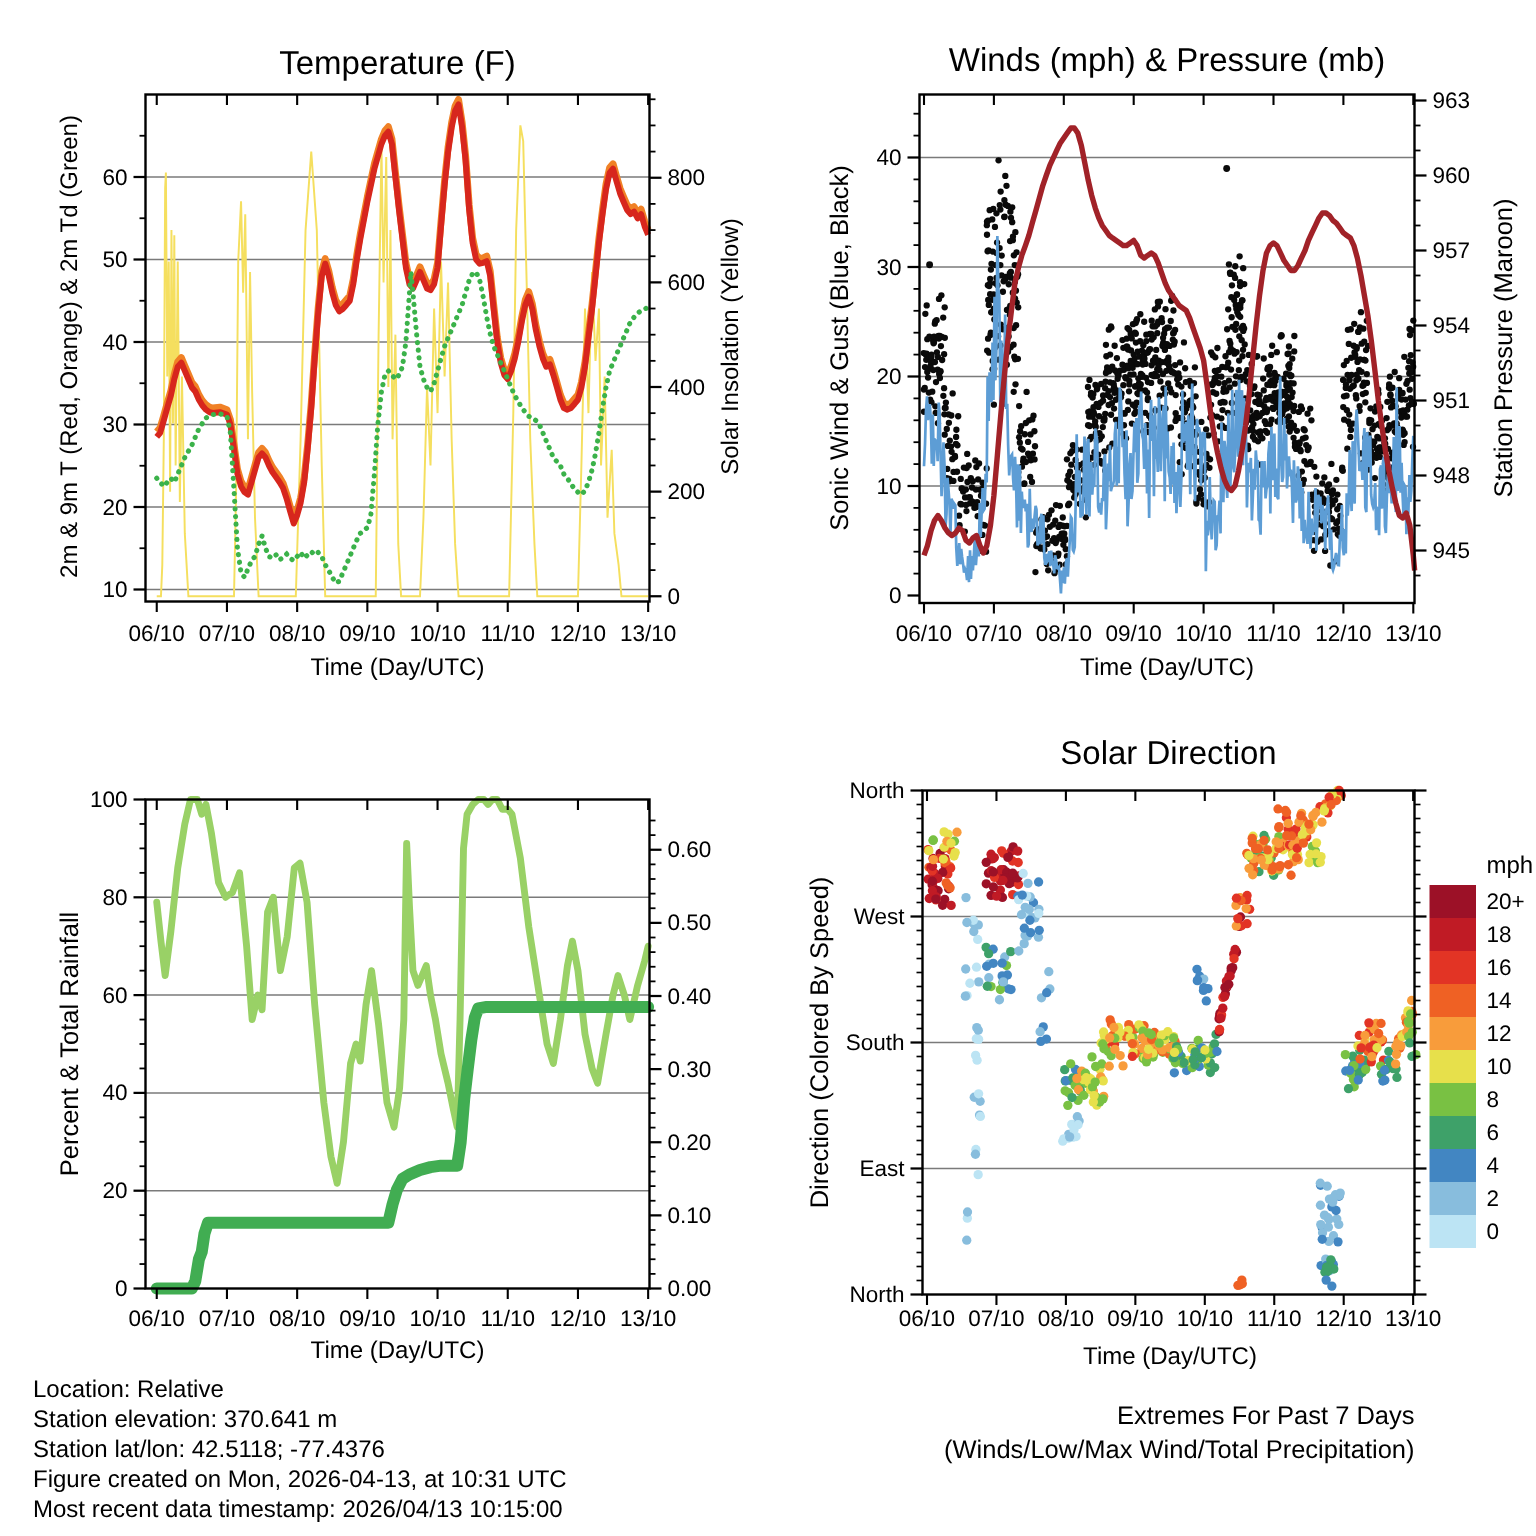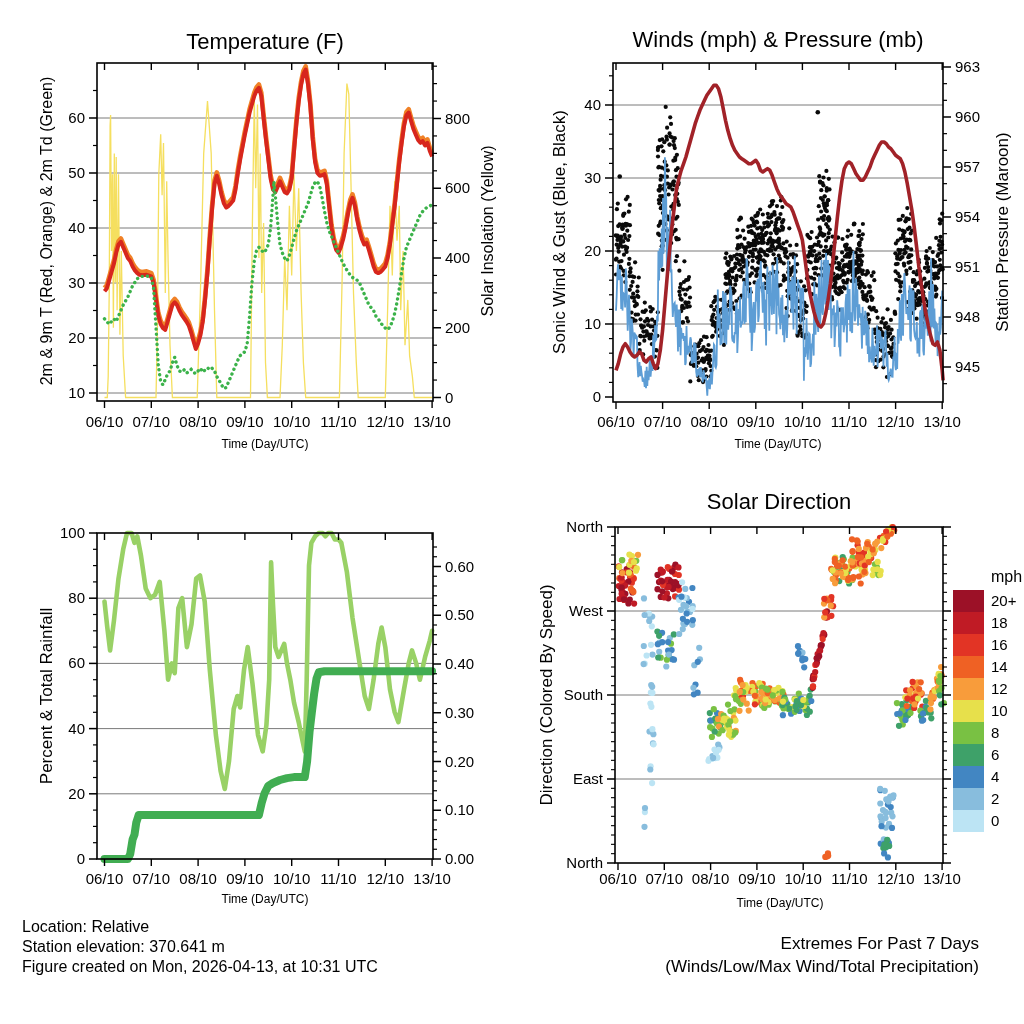--- a/index.html
+++ b/index.html
@@ -1,25 +1,25 @@
 <!DOCTYPE html>
 <html><head>
 <meta charset="utf-8">
 <style>
   html,body{margin:0;padding:0;background:#fff;}
   #root{position:relative;width:1024px;height:1024px;background:#fff;overflow:hidden;
         font-family:"Liberation Sans",sans-serif;color:#000;}
   #fig{position:absolute;left:0;top:0;}
   .t{position:absolute;text-align:center;font-size:22px;white-space:nowrap;}
-  .xl{position:absolute;text-align:center;font-size:12px;white-space:nowrap;}
+  .xl{position:absolute;text-align:center;font-size:16px;white-space:nowrap;}
   .vlab{position:absolute;width:400px;text-align:center;transform:rotate(-90deg);
         font-size:16px;white-space:nowrap;}
   .vlab2{font-size:17px;}
   #footer{position:absolute;left:22px;top:917px;font-size:16px;line-height:20px;}
-  #extremes{position:absolute;left:604px;top:932px;width:375px;text-align:right;
+  #extremes{position:absolute;left:568px;top:932px;width:375px;text-align:right;
             font-size:17px;line-height:23px;}
   #extremes .vals{font-weight:bold;}
 </style>
 </head>
 <body>
 
 <div id="root">
   <svg id="fig" width="1024" height="1024">
       <g>
         <line x1="97" y1="393" x2="433" y2="393" stroke="#7a7a7a" stroke-width="1"></line>
@@ -2479,20 +2479,22 @@
   <div class="vlab" style="left:-153px;top:222px;">2m &amp; 9m T (Red, Orange) &amp; 2m Td (Green)</div>
   <div class="vlab" style="left:288px;top:222px;">Solar Insolation (Yellow)</div>
   <div class="vlab vlab2" style="left:360px;top:222px;">Sonic Wind &amp; Gust (Blue, Black)</div>
   <div class="vlab vlab2" style="left:803px;top:222px;">Station Pressure (Maroon)</div>
   <div class="vlab vlab2" style="left:-153px;top:686px;">Percent &amp; Total Rainfall</div>
   <div class="vlab vlab2" style="left:347px;top:685px;">Direction (Colored By Speed)</div>
 
   <div id="footer">
     <div>Location: Relative</div>
     <div>Station elevation: 370.641 m</div>
+    <div>Station lat/lon: 42.5118; -77.4376</div>
     <div>Figure created on Mon, 2026-04-13, at 10:31 UTC</div>
+    <div>Most recent data timestamp: 2026/04/13 10:15:00</div>
   </div>
 
   <div id="extremes">
     <div>Extremes For Past 7 Days</div>
     <div>(Winds/Low/Max Wind/Total Precipitation)</div>
   </div>
 </div>
 
 </body></html>

